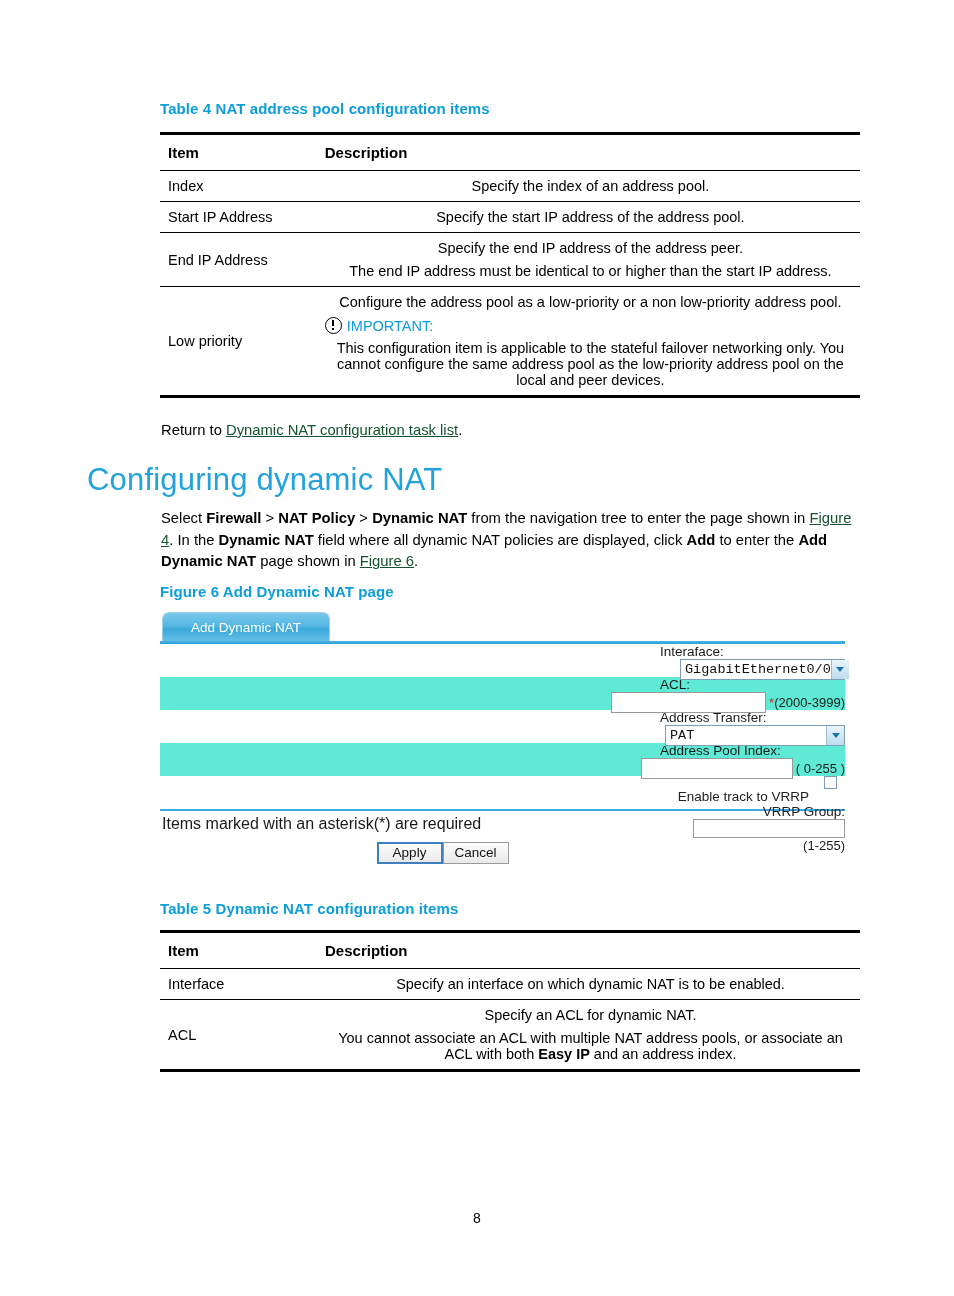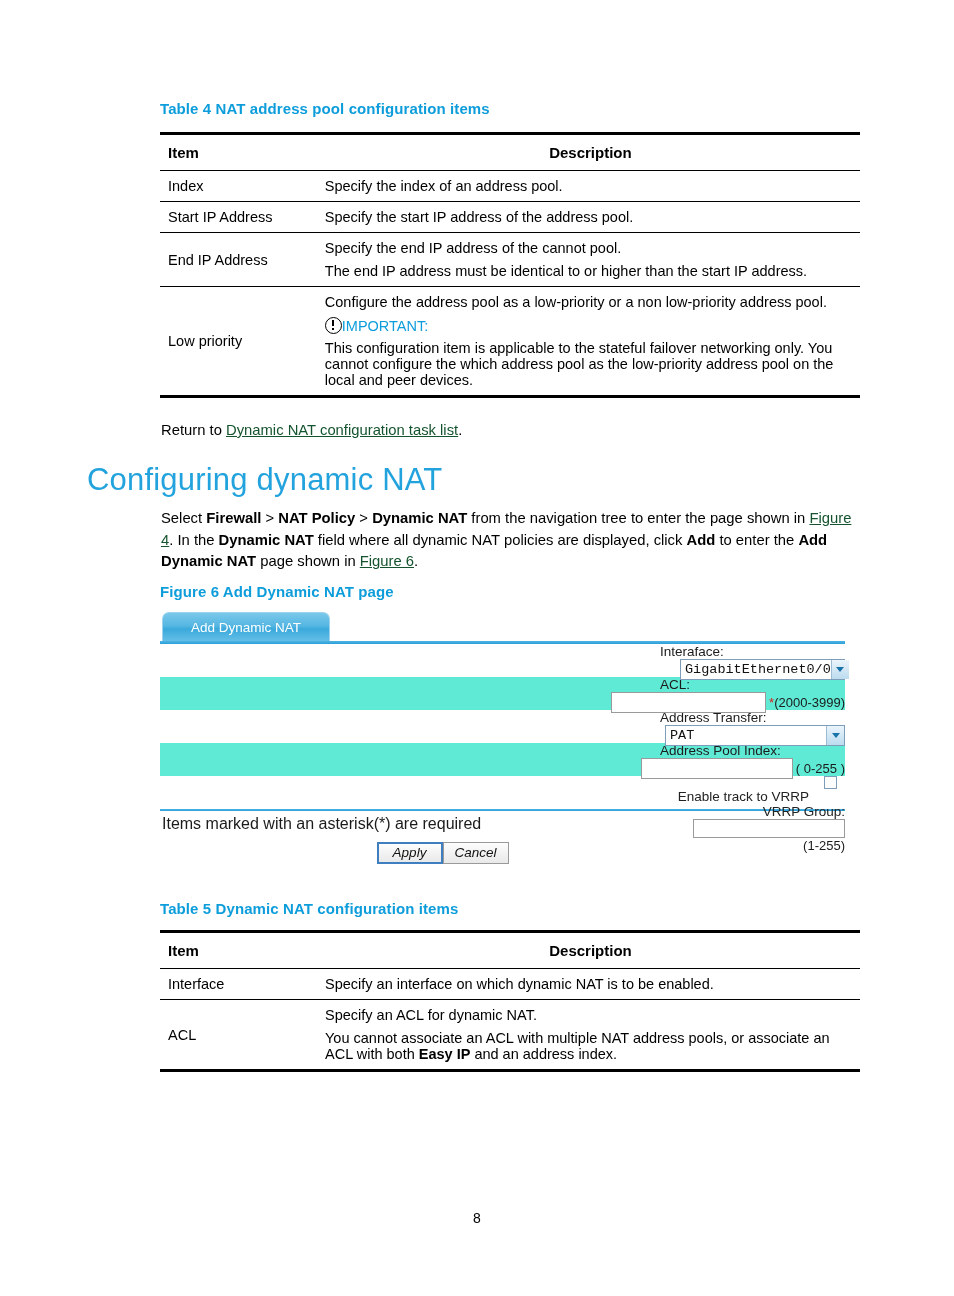--- a/index.html
+++ b/index.html
@@ -38,44 +38,46 @@
     font-family: "Liberation Sans", sans-serif;
     font-size: 14.5px;
     color: #000;
   }
   .doc-table td, .doc-table th {
     text-align: left;
     vertical-align: top;
     padding: 7px 4px 7px 8px;
   }
   .doc-table .col-item   { width: 148px; }
-  .doc-table .col-desc   { width: 546px; text-align: center; }
+  .doc-table .col-desc   { width: 546px; }
 
   .doc-table .thick-top td,
   .doc-table .thick-top th { border-top: 3px solid #000; }
   .doc-table .rule td      { border-top: 1.2px solid #000; }
   .doc-table .thick-bot td { border-bottom: 3px solid #000; }
 
   .doc-table thead th {
     font-weight: bold;
     font-size: 15px;
     padding-top: 9px;
     padding-bottom: 9px;
   }
   .doc-table .mid { vertical-align: middle; }
   .doc-table p {
     margin: 0 0 7px 0;
+    text-align: center;
   }
   .doc-table p:last-child { margin-bottom: 0; }
 
   .important-head {
     color: #0d9ddb;
     font-size: 14.5px;
     display: flex;
     align-items: center;
+    gap: 5px;
     margin: 2px 0 6px 0;
   }
   .excl-icon {
     display: inline-block;
     width: 15px;
     height: 15px;
     border: 1.6px solid #000;
     border-radius: 50%;
     position: relative;
     flex: 0 0 auto;
@@ -261,21 +263,20 @@
     font-size: 16px;
     padding: 4px 0 3px 2px;
     color: #1b1b1b;
   }
   .ui-buttons {
     display: flex;
     justify-content: center;
     gap: 0;
     padding: 6px 0 4px 0;
     margin-left: -120px;
-    font-style: italic;
   }
   .ui-btn {
     min-width: 66px;
     height: 22px;
     line-height: 20px;
     text-align: center;
     font-size: 13.5px;
     background: linear-gradient(to bottom, #fdfdfd, #e9e9e9);
     border: 1px solid #9a9a9a;
     box-sizing: border-box;
@@ -310,33 +311,33 @@
       </tr>
       <tr class="rule">
         <td class="mid">Start IP Address</td>
         <td>
           <p>Specify the start IP address of the address pool.</p>
         </td>
       </tr>
       <tr class="rule">
         <td class="mid">End IP Address</td>
         <td>
-          <p>Specify the end IP address of the cannot pool.</p>
+          <p>Specify the end IP address of the address peer.</p>
           <p>The end IP address must be identical to or higher than the start IP address.</p>
         </td>
       </tr>
       <tr class="rule thick-bot">
         <td class="mid">Low priority</td>
         <td>
           <p>Configure the address pool as a low-priority or a non low-priority address pool.</p>
           <div class="important-head">
             <span class="excl-icon"></span>
             <span>IMPORTANT:</span>
           </div>
-          <p>This configuration item is applicable to the stateful failover networking only. You cannot configure the which address pool as the low-priority address pool on the local and peer devices.</p>
+          <p>This configuration item is applicable to the stateful failover networking only. You cannot configure the same address pool as the low-priority address pool on the local and peer devices.</p>
         </td>
       </tr>
     </tbody>
   </table>
 
   <div class="body-para" style="left:161px; top:420px;">
     <span>Return to </span><a class="link" href="#">Dynamic NAT configuration task list</a><span>.</span>
   </div>
 
   <h1 class="sect-title" style="left:87px; top:462px;">Configuring dynamic NAT</h1>

